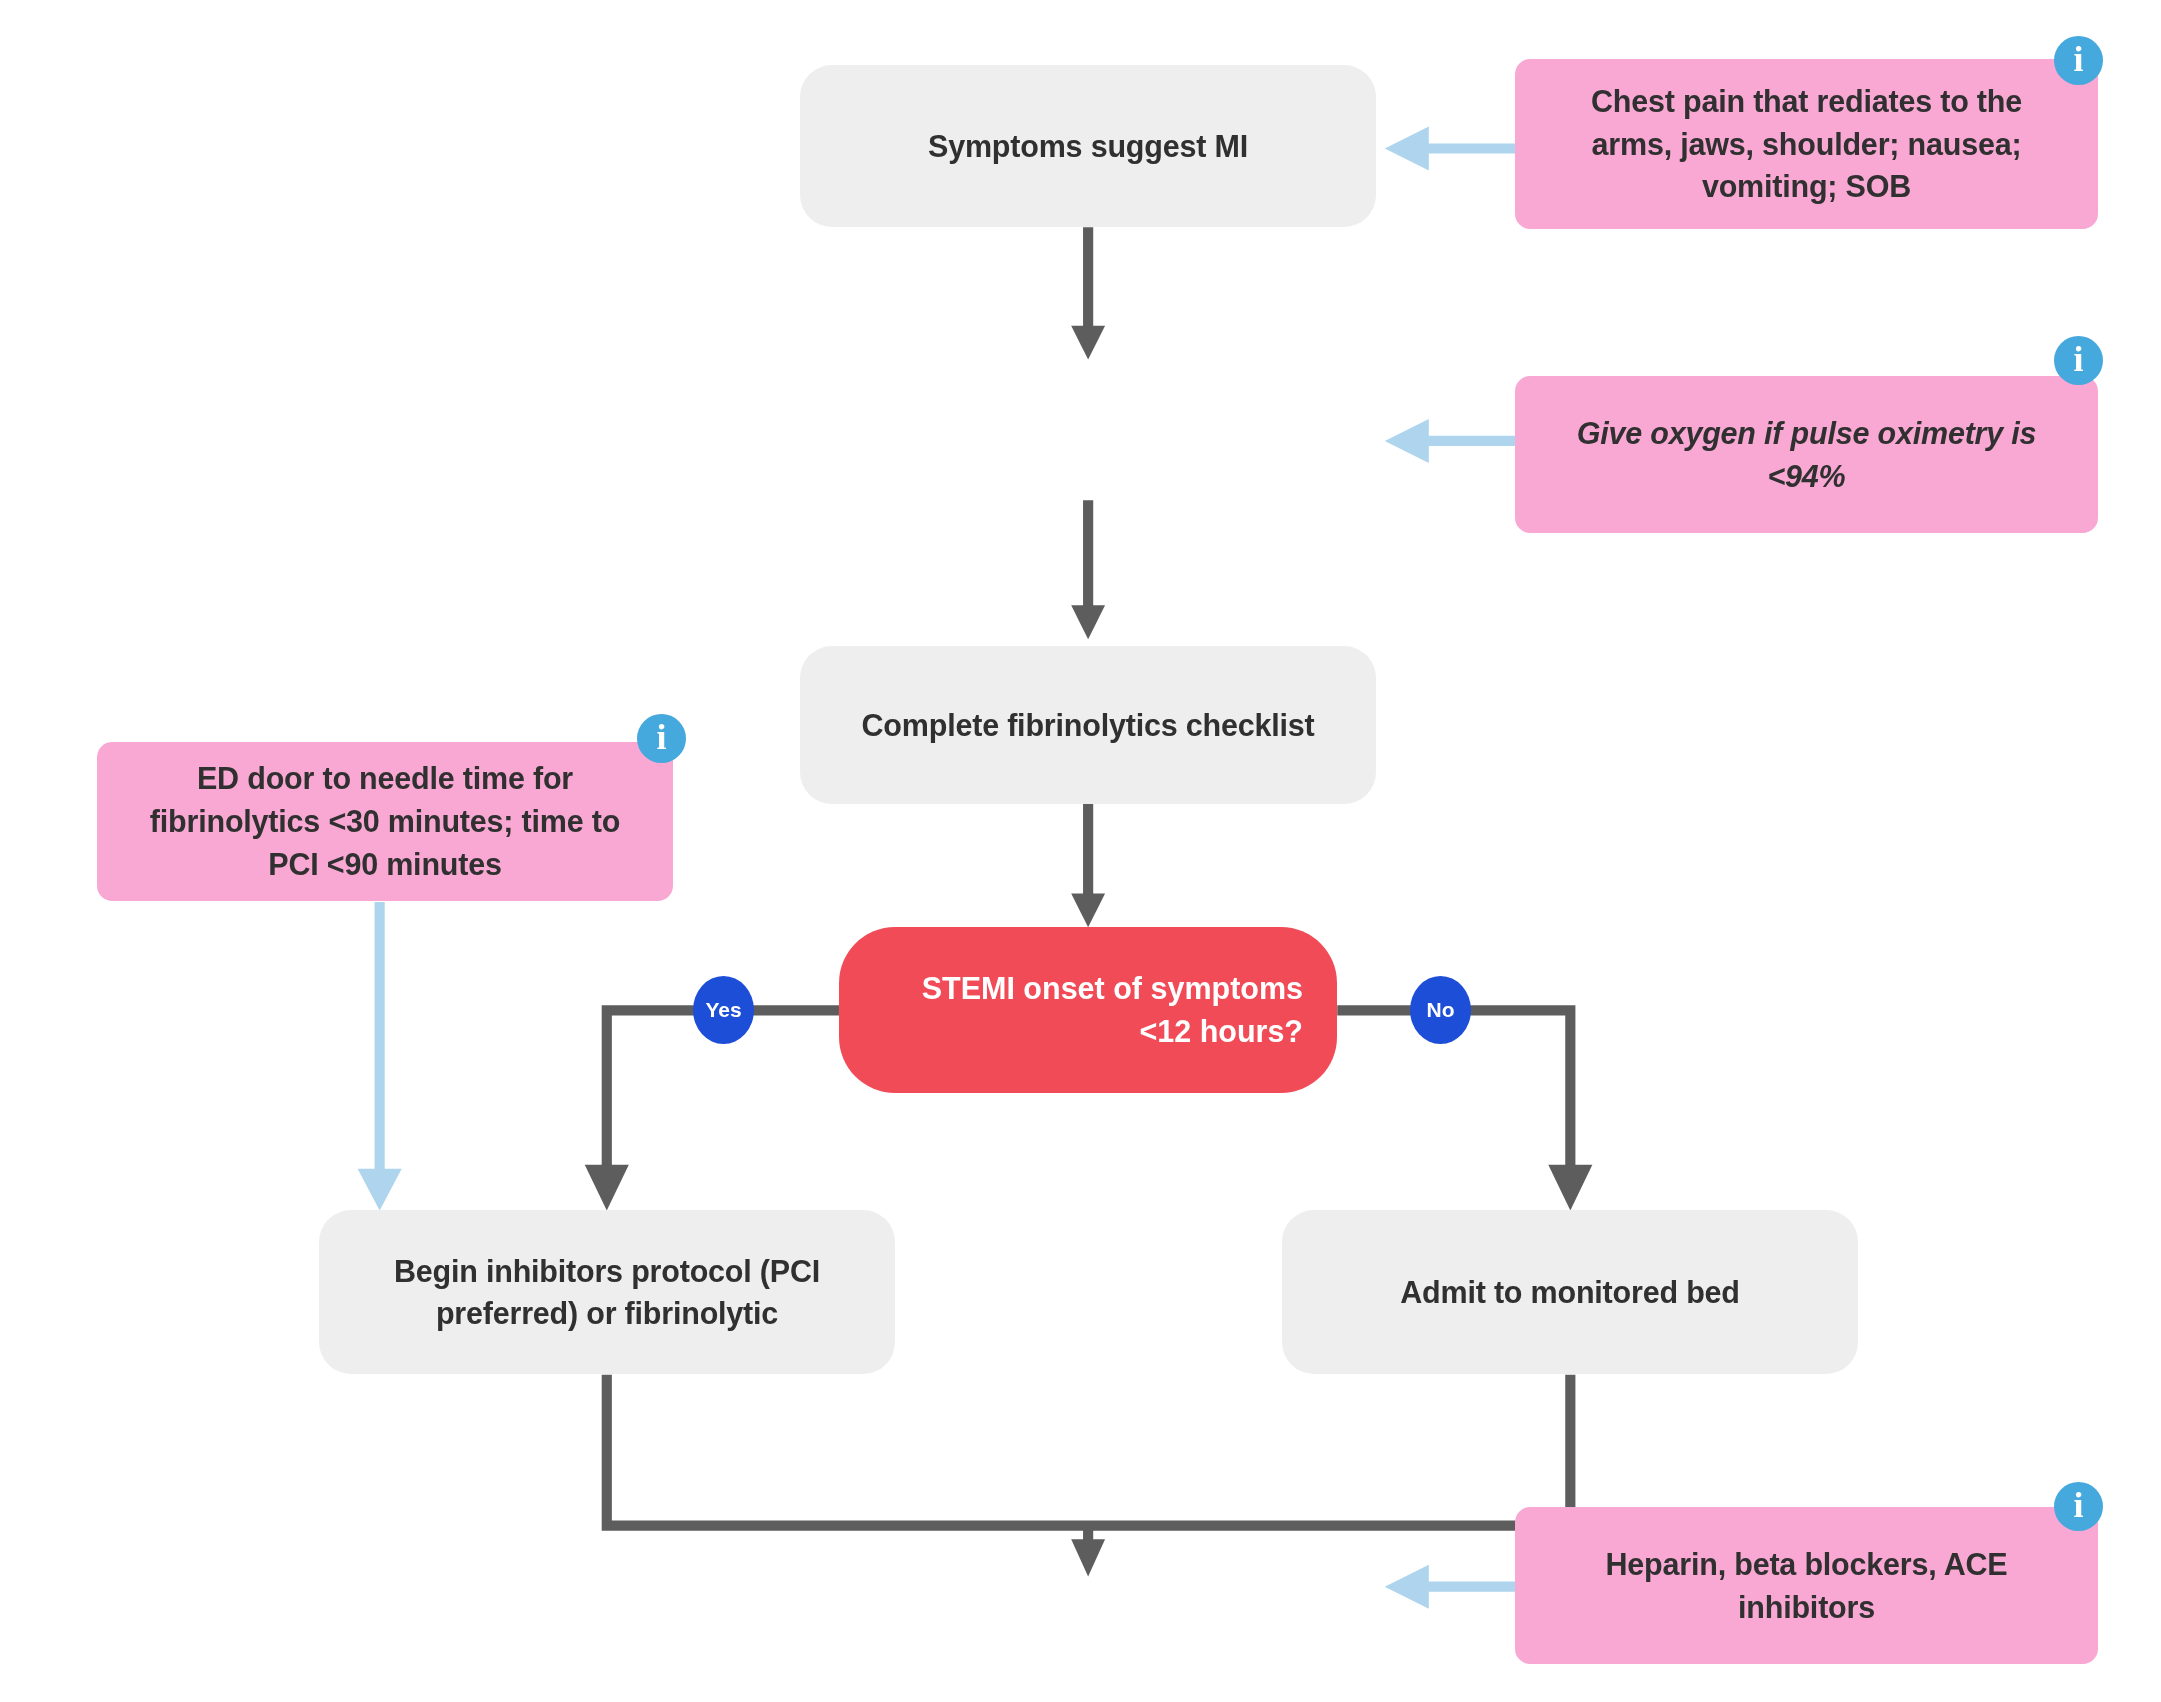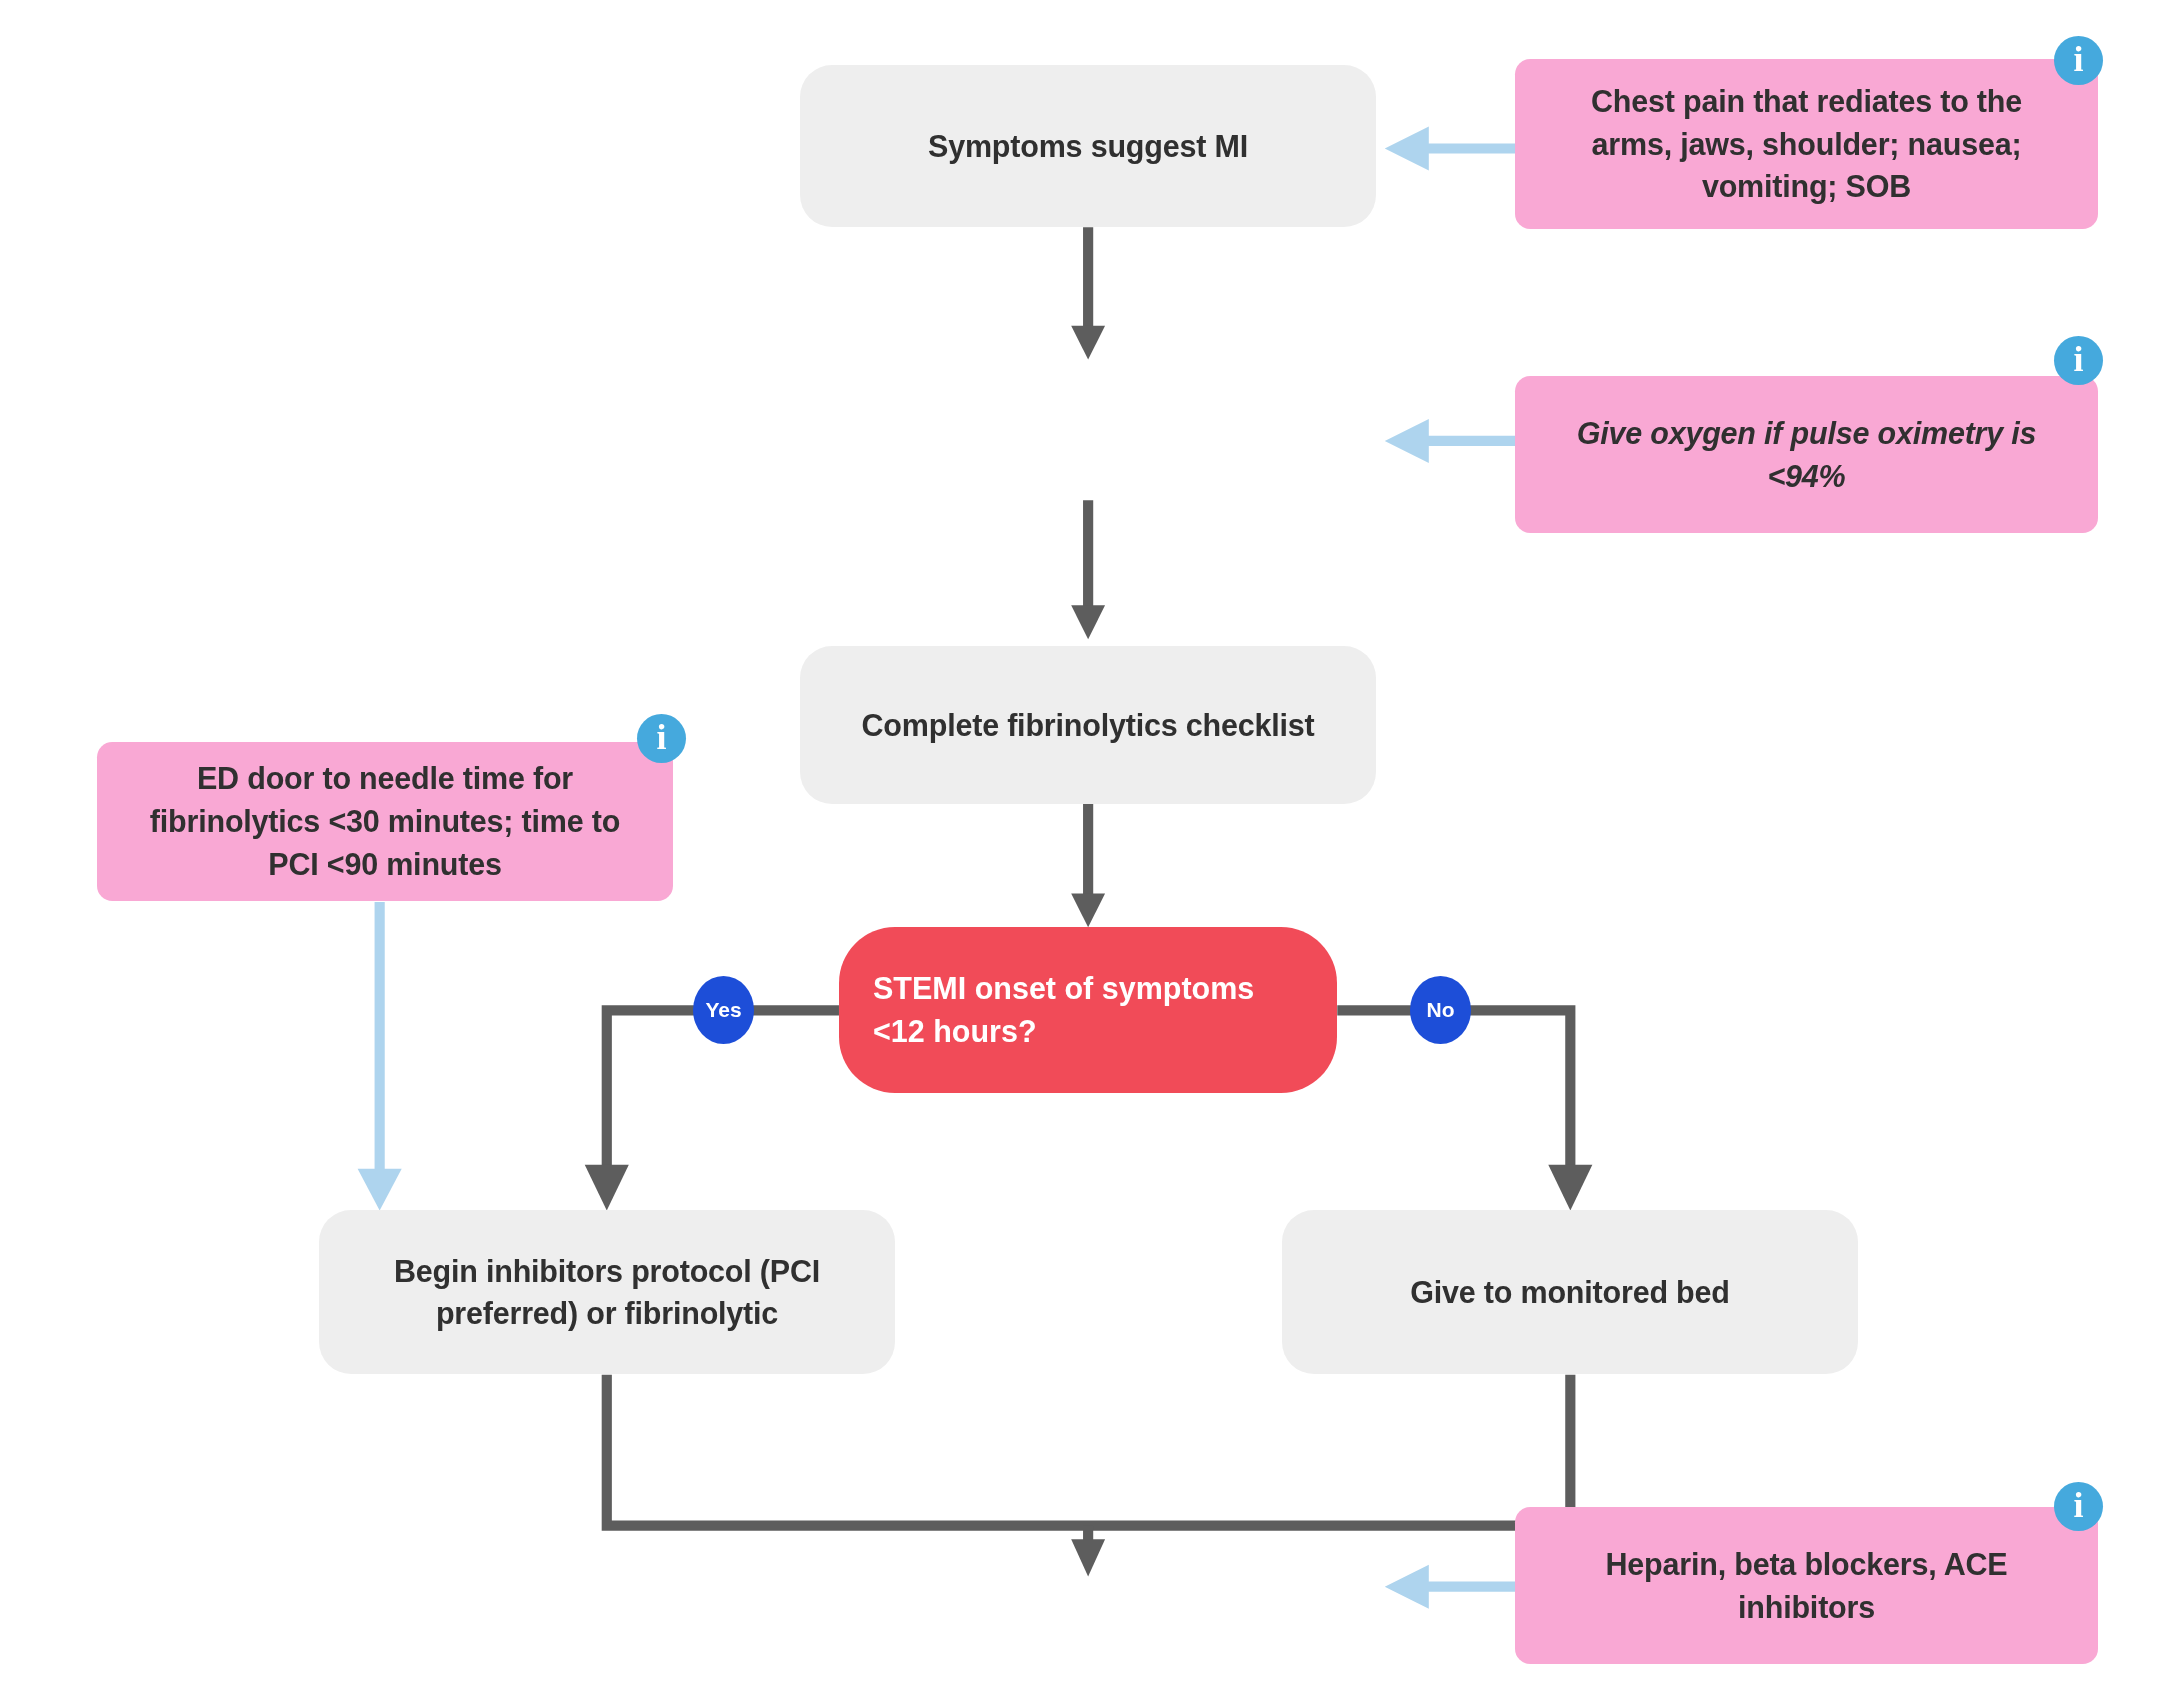--- a/index.html
+++ b/index.html
@@ -44,21 +44,21 @@
   }
 
   
   .decision {
     position: absolute;
     background: #f14b58;
     border-radius: 56px;
     display: flex;
     align-items: center;
     justify-content: center;
-    text-align: left;
+    text-align: right;
     box-sizing: border-box;
     padding: 8.5px 34px;
     color: #ffffff;
     font-weight: bold;
     font-size: 30.5px;
     line-height: 1.42;
   }
 
   
   .branch-label {
@@ -175,21 +175,21 @@
 
   <div class="node" style="left:800px; top:646px; width:576px; height:158px;">
     <span>Complete fibrinolytics checklist</span>
   </div>
 
   <div class="node" style="left:319px; top:1210px; width:576px; height:164px;">
     <span>Begin inhibitors protocol (PCI preferred) or fibrinolytic</span>
   </div>
 
   <div class="node" style="left:1282px; top:1210px; width:576px; height:164px;">
-    <span>Give to monitored bed</span>
+    <span>Admit to monitored bed</span>
   </div>
 
 
   <div class="decision" style="left:839px; top:927px; width:498px; height:166px;">
     <span>STEMI onset of symptoms &lt;12 hours?</span>
   </div>
 
   <div class="branch-label" style="left:693px; top:976px; width:61px; height:68px;">
     <span>Yes</span>
   </div>

